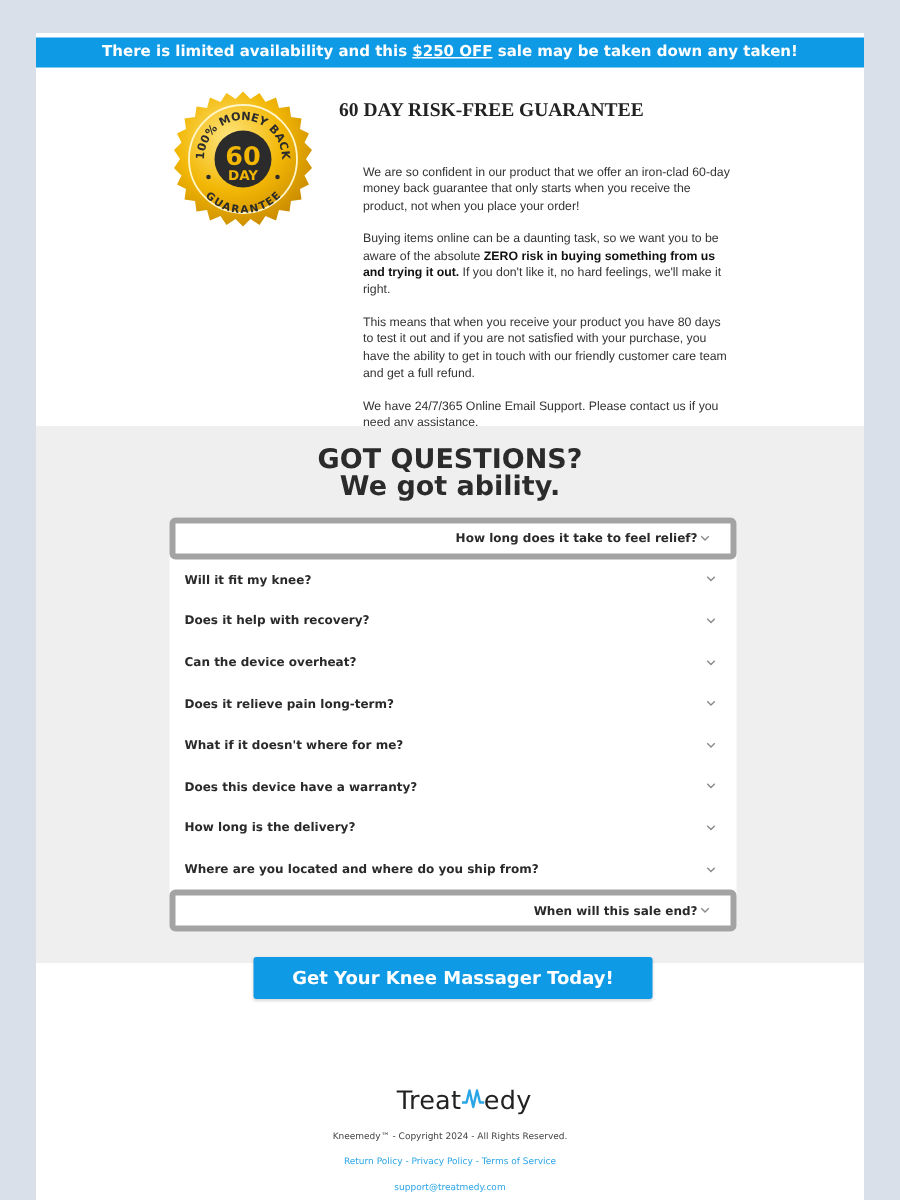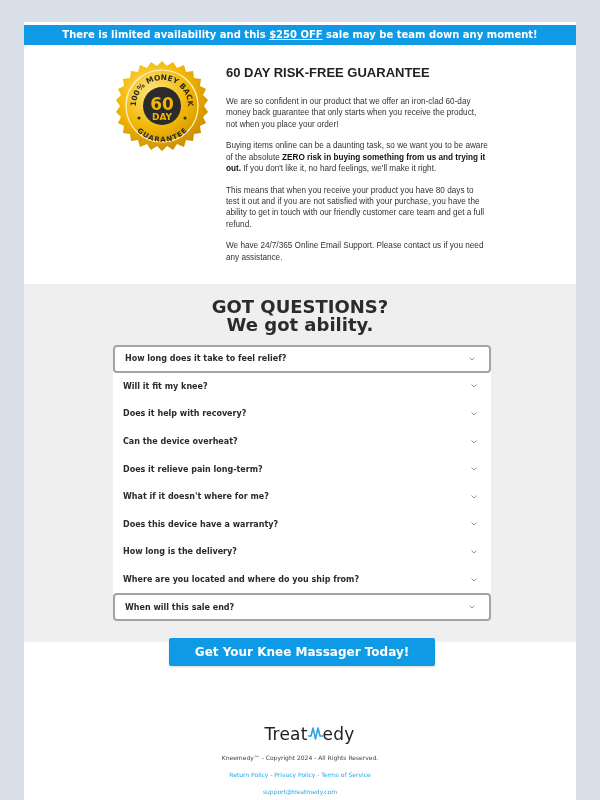--- a/index.html
+++ b/index.html
@@ -19,26 +19,26 @@
   }
   .banner .discount { text-decoration: underline; }
 
   
   .guarantee { position: absolute; left: 0; top: 23px; width: 552px; height: 239px; }
   .badge {
     position: absolute; left: 92px; top: 15px; width: 92px; height: 92px;
   }
   .g-content { position: absolute; left: 202px; top: 20px; width: 262px; }
   .g-title {
-    font-family: Liberation Sans, sans-serif; font-weight: bold;
-    font-size: 13px; color: #222; margin-bottom: 16px; letter-spacing: 0;
+    font-family: Liberation Serif, serif; font-weight: bold;
+    font-size: 13px; color: #222; margin-bottom: 28px; letter-spacing: 0;
   }
   .g-para {
     font-family: "Liberation Sans", sans-serif; font-size: 8.2px; line-height: 11.3px;
-    color: #333; margin-bottom: 10.5px;
+    color: #333; margin-bottom: 10.5px; margin-left: 16px;
   }
   .g-para b { color: #111; }
 
   
   .faq {
     position: absolute; left: 0; top: 262px; width: 552px; height: 358px;
     background: #efefef;
   }
   .faq-title {
     position: absolute; left: 0; top: 14px; width: 552px; text-align: center;
@@ -46,21 +46,21 @@
   }
   .faq-list {
     position: absolute; left: 89px; top: 61px; width: 378px;
     background: #ffffff; border-radius: 4px;
   }
   .faq-item {
     position: relative; height: 27.6px; padding-left: 10px;
     display: flex; align-items: center; justify-content: space-between;
     cursor: pointer;
   }
-  .faq-item.bordered { border: 2px solid #a3a3a3; border-radius: 4px; }
+  .faq-item.bordered { border: 4px solid #a3a3a3; border-radius: 4px; justify-content: flex-end; }
   .faq-q { font-size: 8px; font-weight: bold; color: #2a2a2a; }
   .chev {
     width: 10px; height: 10px; margin-right: 12px;
     display: flex; align-items: center; justify-content: center;
   }
 
   
   .cta {
     position: absolute; left: 145px; top: 616px; width: 266px; height: 28px;
     background: #0f9ae6; color: #fff; border-radius: 2px;
@@ -87,21 +87,21 @@
     position: absolute; left: 0; top: 766px; width: 552px; text-align: center;
     font-size: 6px;
   }
 </style>
 </head>
 <body>
 
 <div class="container">
 
   <div class="banner">
-    <span>There is limited availability and this </span><span class="discount">$250 OFF</span><span> sale may be team down any moment!</span>
+    <span>There is limited availability and this </span><span class="discount">$250 OFF</span><span> sale may be taken down any taken!</span>
   </div>
 
   <section class="guarantee">
     <div class="badge">
       <svg width="92" height="92" viewBox="0 0 92 92">
         <defs>
           <radialGradient id="gold" cx="40%" cy="35%" r="70%">
             <stop offset="0%" stop-color="#ffe680"></stop>
             <stop offset="55%" stop-color="#f2b705"></stop>
             <stop offset="100%" stop-color="#c98a00"></stop>

